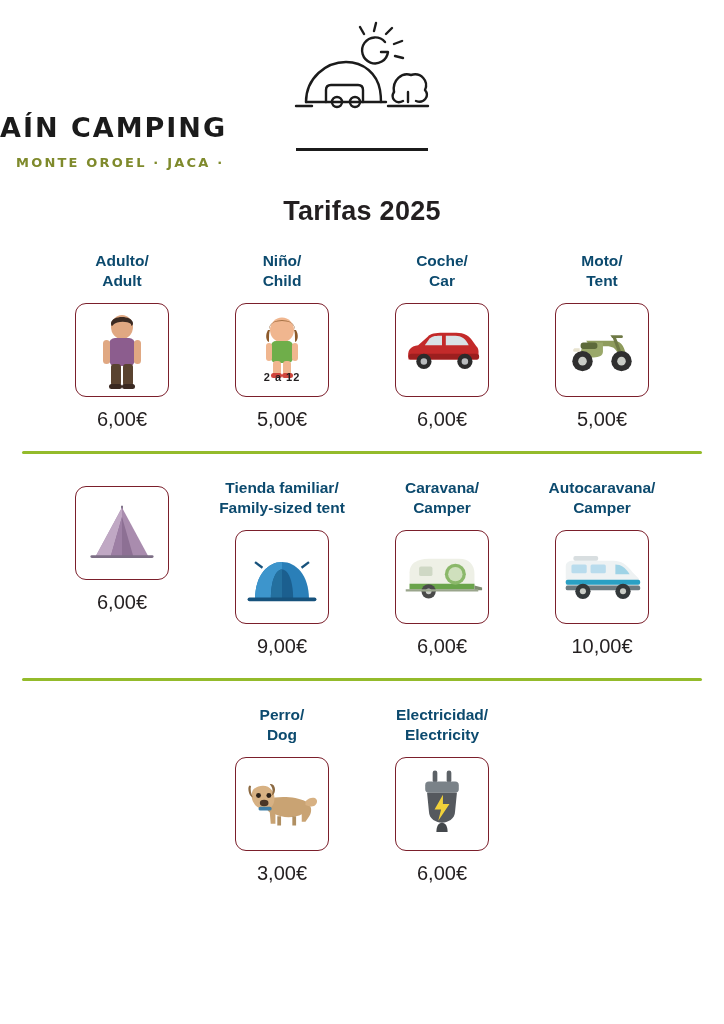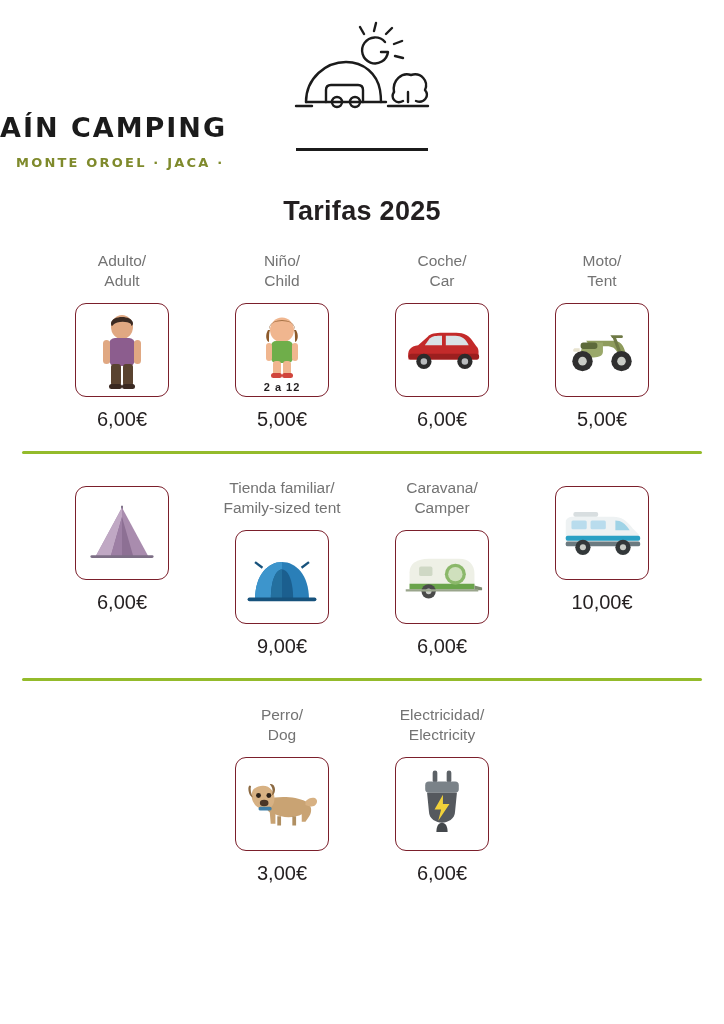--- a/index.html
+++ b/index.html
@@ -72,23 +72,23 @@
     align-items: flex-start;
   }
   .cell {
     width: 160px;
     text-align: center;
     box-sizing: border-box;
     padding: 0 4px;
   }
   .cell-label {
     font-size: 15.5px;
-    font-weight: normal;
+    font-weight: bold;
     line-height: 1.32;
-    color: #737373;
+    color: #0c4a6e;
     min-height: 44px;
   }
   .cell-label .l2 { display: block; }
   .icon-box {
     width: 92px;
     height: 92px;
     margin: 8px auto 0 auto;
     border: 1.4px solid #7b1f2b;
     border-radius: 11px;
     background: #fff;
@@ -105,21 +105,21 @@
     margin-top: 11px;
   }
   .divider {
     height: 3px;
     background: #94bb2b;
     margin: 20px 22px 0 22px;
     border-radius: 2px;
   }
   .ages {
     position: absolute;
-    bottom: 3px;
+    bottom: 13px;
     left: 0;
     right: 0;
     text-align: center;
     font-size: 11px;
     font-weight: bold;
     color: #231f20;
     letter-spacing: 1px;
   }
   svg { display: block; }
 </style>
@@ -308,20 +308,24 @@
           <path d="M78 38 L86 40 L86 43 L78 43 Z" fill="#7d8a70"></path>
           <circle cx="30" cy="44" r="7.5" fill="#4a4a4a"></circle>
           <circle cx="30" cy="44" r="3" fill="#c9ccc6"></circle>
           <path d="M6 43 L82 43" stroke="#9aa58c" stroke-width="2.4" fill="none"></path>
         </svg>
       </div>
       <div class="cell-price">6,00€</div>
     </div>
 
     <div class="cell">
+      <div class="cell-label">
+        <span>Autocaravana/</span>
+        <span class="l2">Camper</span>
+      </div>
       <div class="icon-box">
         <svg viewBox="0 0 88 54" width="84" height="52">
           <path d="M6 40 L6 16 C6 12 9 10 14 10 L56 10 C64 10 70 14 76 22 L82 28 C84 30 84 38 82 40 Z" fill="#eef2f3"></path>
           <path d="M58 14 C64 14 68 17 73 24 L58 24 Z" fill="#9fd3e6"></path>
           <rect x="12" y="14" width="16" height="9" rx="1.6" fill="#b9dced"></rect>
           <rect x="32" y="14" width="16" height="9" rx="1.6" fill="#b9dced"></rect>
           <rect x="6" y="30" width="78" height="5" rx="2" fill="#2aa0c4"></rect>
           <rect x="6" y="36" width="78" height="5" rx="2" fill="#6c7a80"></rect>
           <circle cx="24" cy="42" r="8" fill="#33383a"></circle>
           <circle cx="24" cy="42" r="3.2" fill="#c9ccc6"></circle>

